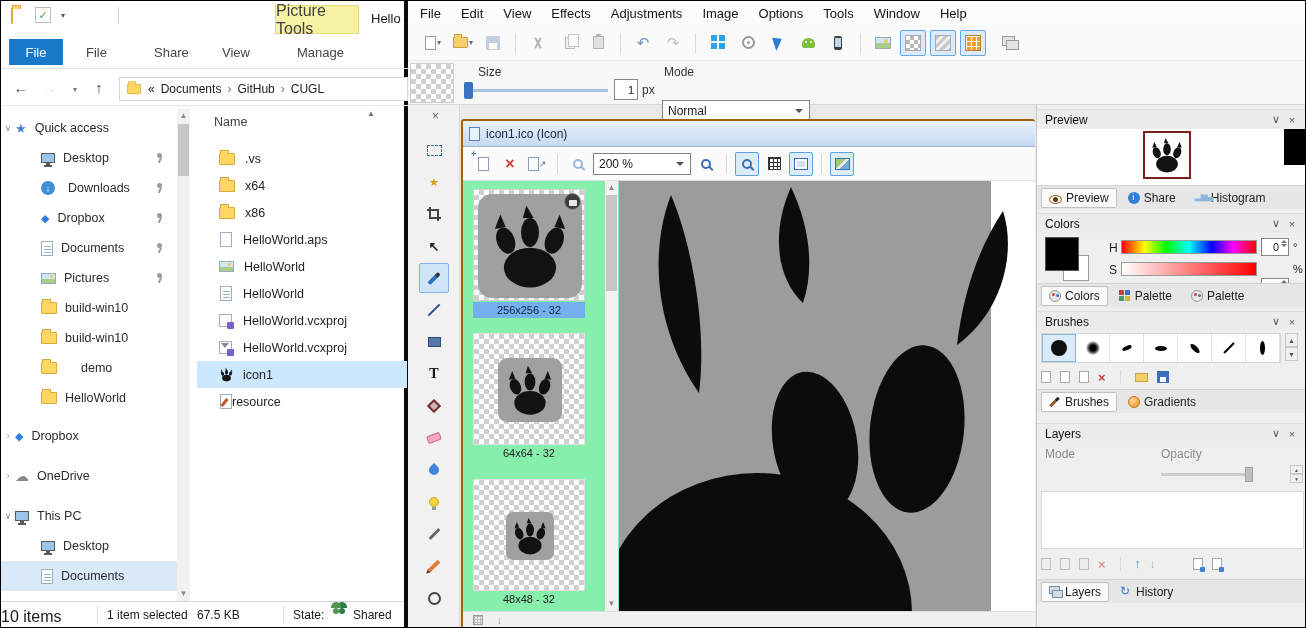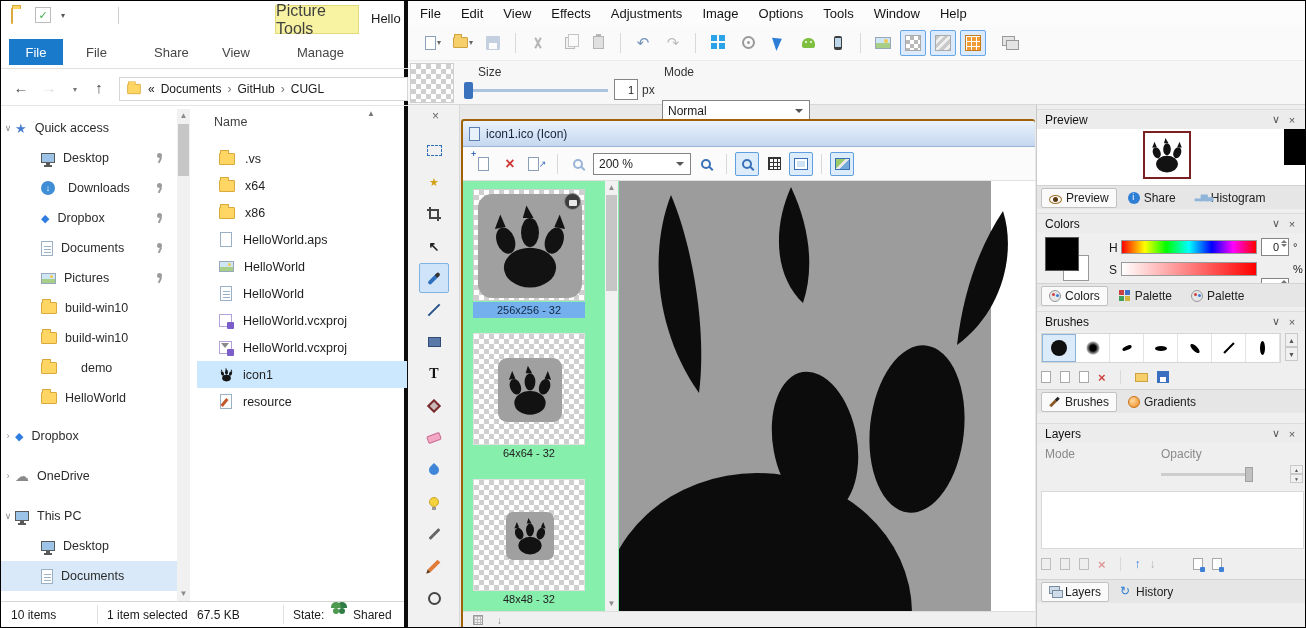--- a/index.html
+++ b/index.html
@@ -360,26 +360,26 @@
       <span style="margin-left:11px">HelloWorld.vcxproj</span>
     </div>
     <div class="r flex flrow sel" style="left:196px;top:360px;width:210px">
       <svg width="15" height="15" style="margin-left:22px">
           <use href="#pawsym" fill="#161616"></use>
         </svg>
       <span style="margin-left:9px">icon1</span>
     </div>
     <div class="r flex flrow" style="left:196px;top:387px;width:210px">
       <span class="i-res" style="margin-left:23px"></span>
-      <span style="margin-left:11px">resource</span>
+      <span style="">resource</span>
     </div>
 
     
     <div class="r" style="left:0;top:600px;width:403px;height:26px;border-top:1px solid #d6d6d6;background:#fff">
-      <span class="r" style="left:10px;top:6px;font-size:12px">10 items</span>
+      <span class="r" style="left:0;top:6px;font-size:16px">10 items</span>
       <span class="r" style="left:96px;top:3px;width:1px;height:19px;background:#e0e0e0"></span>
       <span class="r" style="left:106px;top:6px;font-size:12px">1 item selected</span>
       <span class="r" style="left:196px;top:6px;font-size:12px">67.5 KB</span>
       <span class="r" style="left:282px;top:3px;width:1px;height:19px;background:#e0e0e0"></span>
       <span class="r" style="left:292px;top:6px;font-size:12px">State:</span>
       <span class="r ppl" style="left:330px;top:6px"><span class="r ppl b" style="left:6px;top:0"></span></span>
       <span class="r" style="left:352px;top:6px;font-size:12px">Shared</span>
     </div>
   </section>
 

